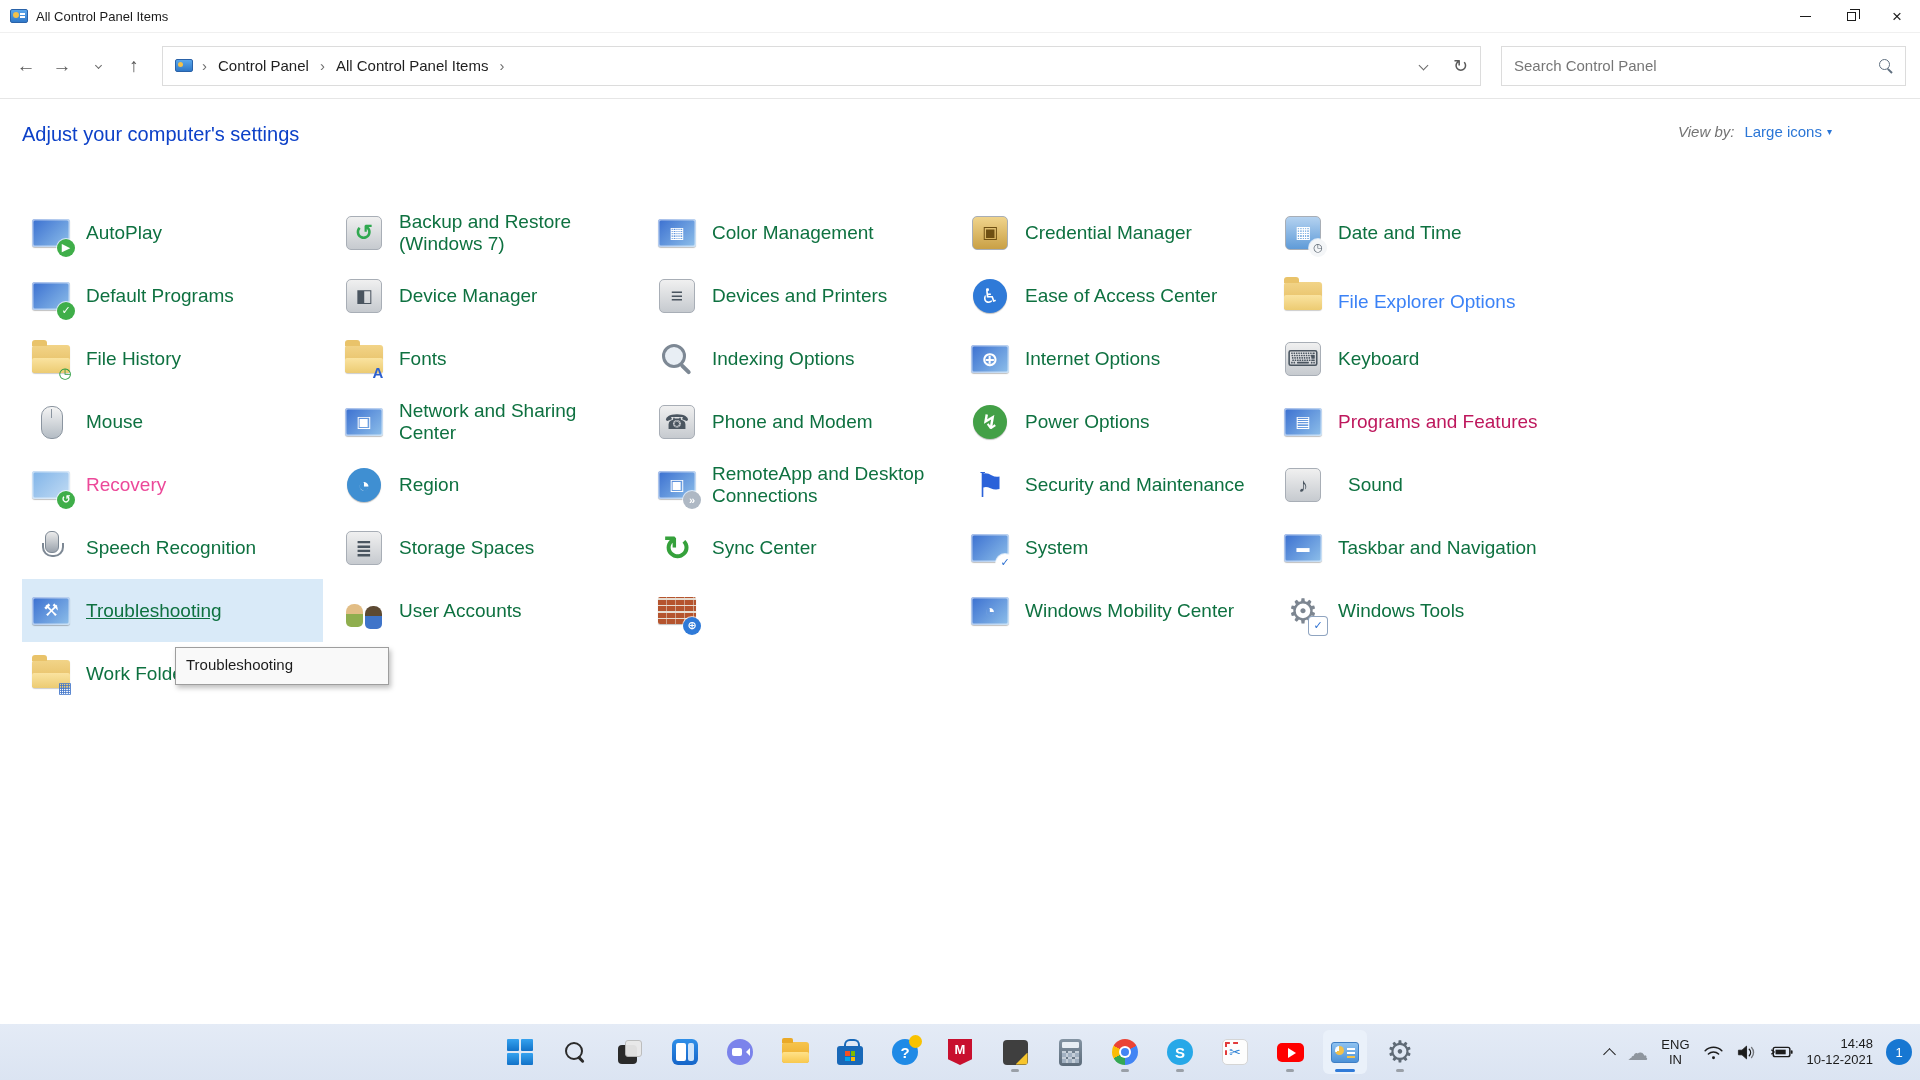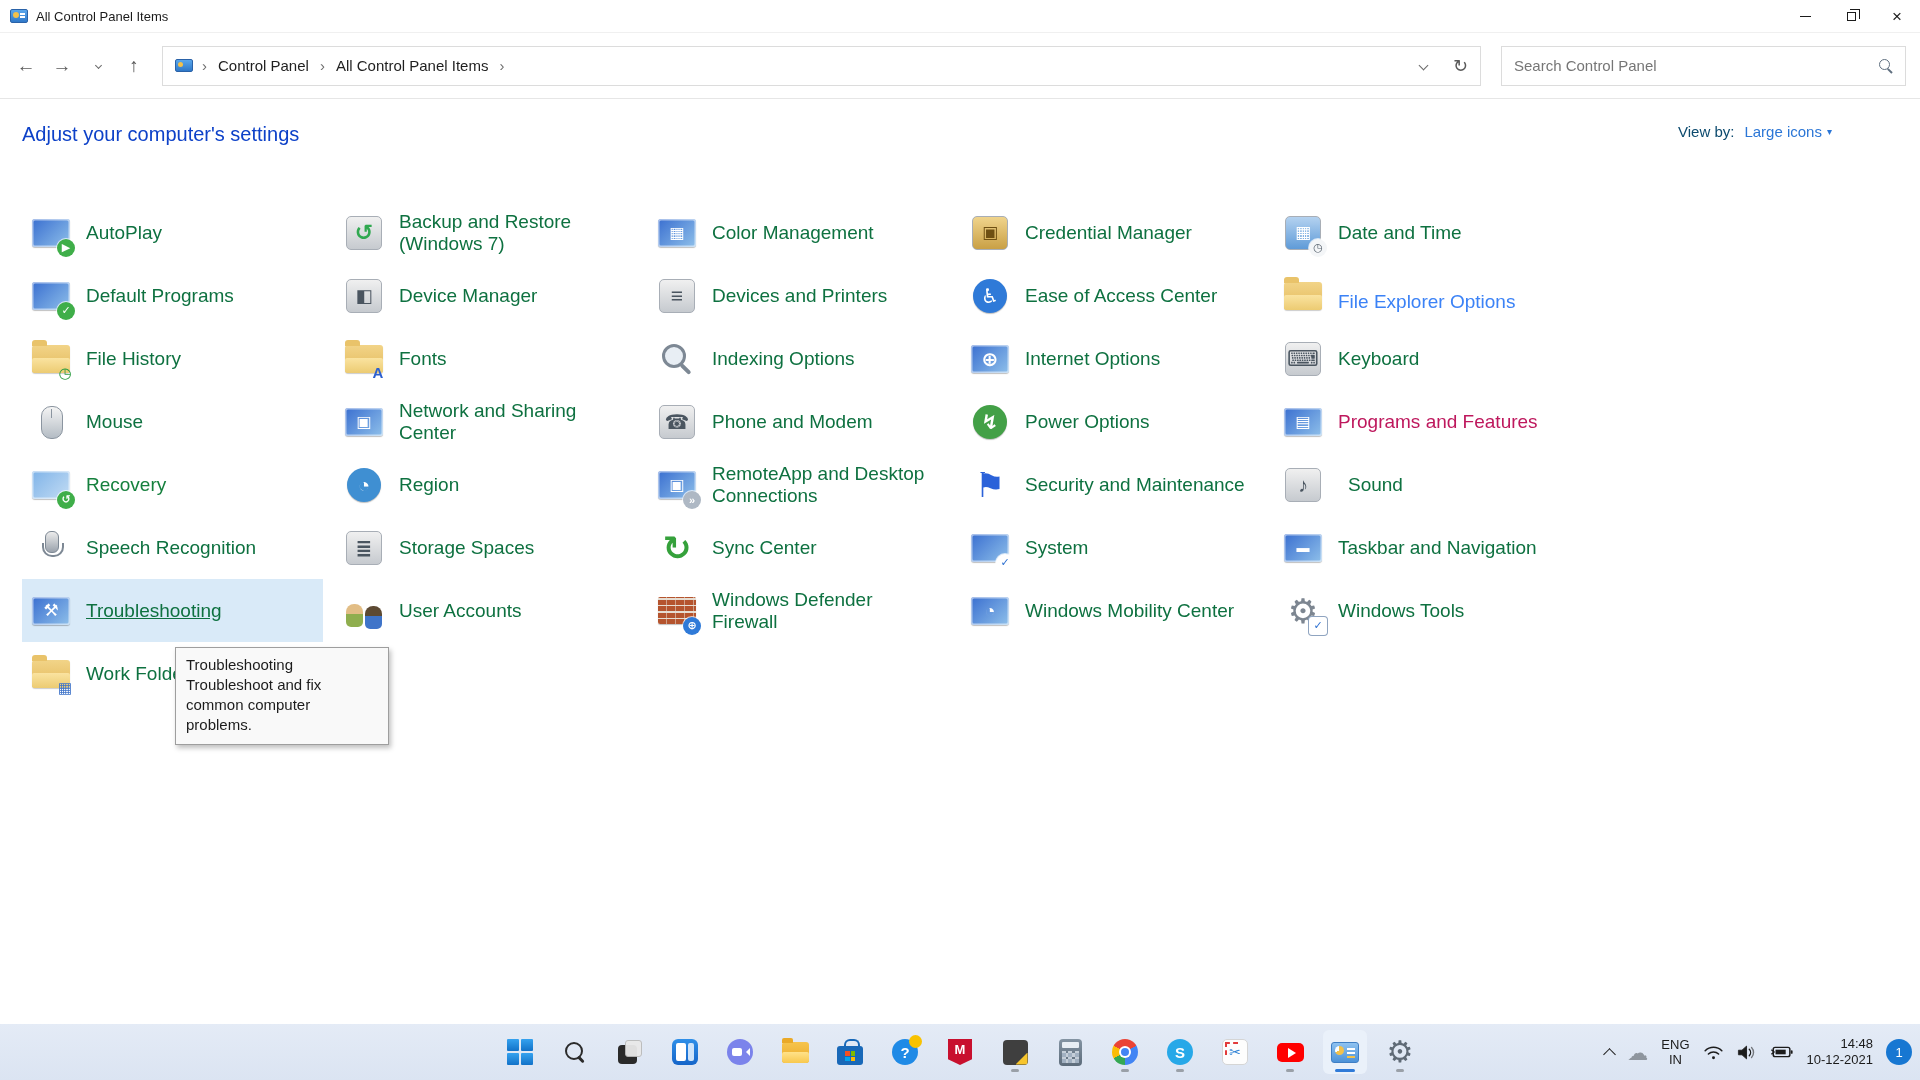--- a/index.html
+++ b/index.html
@@ -35,21 +35,21 @@
   .searchbox input { border:none; outline:none; flex:1; font-size:15px; font-family:inherit; color:#333; }
   .searchbox input::placeholder { color:#767676; }
   .mag { position:relative; width:15px; height:15px; flex:0 0 auto; }
   .mag::before { content:""; position:absolute; left:1px; top:1px; width:9px; height:9px; border:1.7px solid #5f6f7f; border-radius:50%; }
   .mag::after { content:""; position:absolute; right:0; bottom:1px; width:6px; height:1.7px; background:#5f6f7f; transform:rotate(45deg); }
 
   
   .head-row { display:flex; justify-content:space-between; align-items:flex-start; padding:24px 88px 0 22px; }
   .page-title { font-size:20px; font-weight:400; }
   .viewby { font-size:15px; display:flex; gap:10px; align-items:center; }
-  .viewby .vb-label { color:#0c4a6e; }
+  .viewby .vb-label { color:#737373;font-style:italic; }
   .viewby .vb-value { display:flex; align-items:center; gap:5px; }
   .vb-caret { font-size:10px; }
 
   
   .grid { margin:55px 0 0 22px; display:grid; grid-template-columns:repeat(5,313px); grid-auto-rows:63px; }
   .item { display:flex; align-items:center; gap:14px; padding:4px 8px; margin-right:12px; }
   .item .label { font-size:19px; line-height:22px; max-width:225px; }
   .item.hovered { background:#d9eaf8; }
   .item.hovered .label { text-decoration:underline; }
   .iconbox { width:42px; height:42px; position:relative; display:flex; align-items:center; justify-content:center; flex:0 0 auto; }
@@ -364,21 +364,21 @@
           <span class="g" style="color: rgb(255, 255, 255); font-size: 16px;">▤</span>
         </div>
       </div>
       <span class="label" style="color: #be185d;">Programs and Features</span>
     </div>
     <div class="item">
       <div class="iconbox">
         <div class="ic ic-screen" style="background: linear-gradient(135deg, rgb(127, 179, 232), rgb(196, 221, 244));"></div>
         <span class="badge" style="background: rgb(63, 174, 73); color: rgb(255, 255, 255);">↺</span>
       </div>
-      <span class="label" style="color: #15803d;">Recovery</span>
+      <span class="label" style="color: #ec4899;">Recovery</span>
     </div>
     <div class="item">
       <div class="iconbox">
         <div class="ic ic-circle" style="background: rgb(63, 143, 210);">
           <span class="g" style="color: rgb(255, 255, 255); font-size: 20px;">◔</span>
         </div>
       </div>
       <span class="label" style="color: rgb(14, 113, 64);">Region</span>
     </div>
     <div class="item">
@@ -458,21 +458,20 @@
           <span class="person p2"></span>
         </div>
       </div>
       <span class="label" style="color: rgb(14, 113, 64);">User Accounts</span>
     </div>
     <div class="item">
       <div class="iconbox">
         <div class="ic ic-wall"></div>
         <span class="badge" style="background: rgb(47, 122, 216); color: rgb(255, 255, 255);">⊕</span>
       </div>
-      <span class="label" style="color: rgb(14, 113, 64);">Windows Defender Firewall</span>
     </div>
     <div class="item">
       <div class="iconbox">
         <div class="ic ic-screen">
           <span class="g" style="color: rgb(255, 255, 255); font-size: 18px;">◔</span>
         </div>
       </div>
       <span class="label" style="color: rgb(14, 113, 64);">Windows Mobility Center</span>
     </div>
     <div class="item">
@@ -488,21 +487,20 @@
       <div class="iconbox">
         <div class="ic ic-folder"></div>
         <span class="badge nobg" style="color: rgb(63, 116, 201);">▦</span>
       </div>
       <span class="label" style="color: rgb(14, 113, 64);">Work Folders</span>
     </div>
   </div>
 
 <div class="tooltip">
   <div>Troubleshooting</div>
-  <div>Troubleshoot and fix common computer problems.</div>
 </div>
 
 <div class="taskbar">
   <div class="tb-center" id="tb-center">
       <div class="tb-btn">
         <span class="k-win">
           <span></span>
           <span></span>
           <span></span>
           <span></span>

